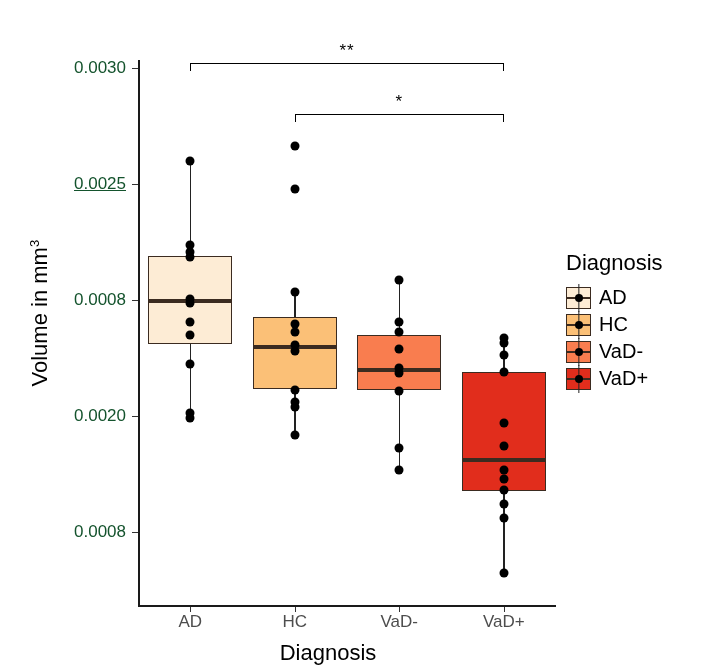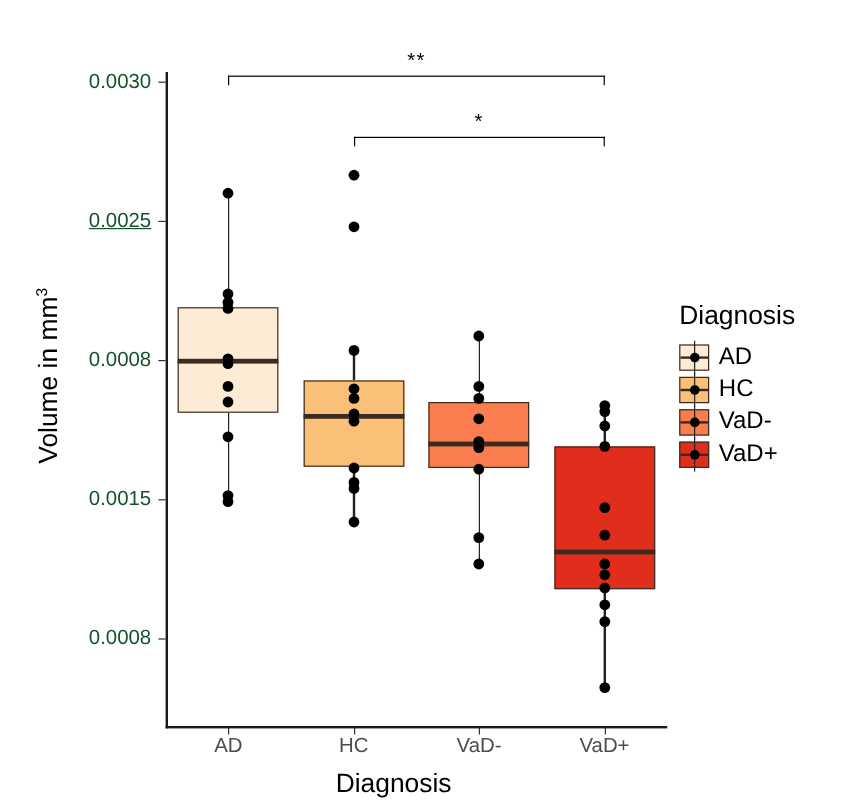--- a/index.html
+++ b/index.html
@@ -209,21 +209,21 @@
 
   <div class="xlab">Diagnosis</div>
 
   <div id="y-ticks">
       <div class="ytick-label" style="top: 68px; left: 36px;">0.0030</div>
       <div class="ytick-mark" style="top: 68px;"></div>
       <div class="ytick-label" style="top: 184px; left: 36px; text-decoration: underline;">0.0025</div>
       <div class="ytick-mark" style="top: 184px;"></div>
       <div class="ytick-label" style="top: 300px; left: 36px;">0.0008</div>
       <div class="ytick-mark" style="top: 300px;"></div>
-      <div class="ytick-label" style="top: 416px; left: 36px;">0.0015</div>
+      <div class="ytick-label" style="top: 416px; left: 36px;">0.0020</div>
       <div class="ytick-mark" style="top: 416px;"></div>
       <div class="ytick-label" style="top: 532px; left: 36px;">0.0008</div>
       <div class="ytick-mark" style="top: 532px;"></div>
     </div>
   <div id="x-ticks">
       <div class="xtick-label" style="left: 190.25px;">AD</div>
       <div class="xtick-mark" style="left: 190.25px;"></div>
       <div class="xtick-label" style="left: 294.75px;">HC</div>
       <div class="xtick-mark" style="left: 294.75px;"></div>
       <div class="xtick-label" style="left: 399.25px;">VaD-</div>

